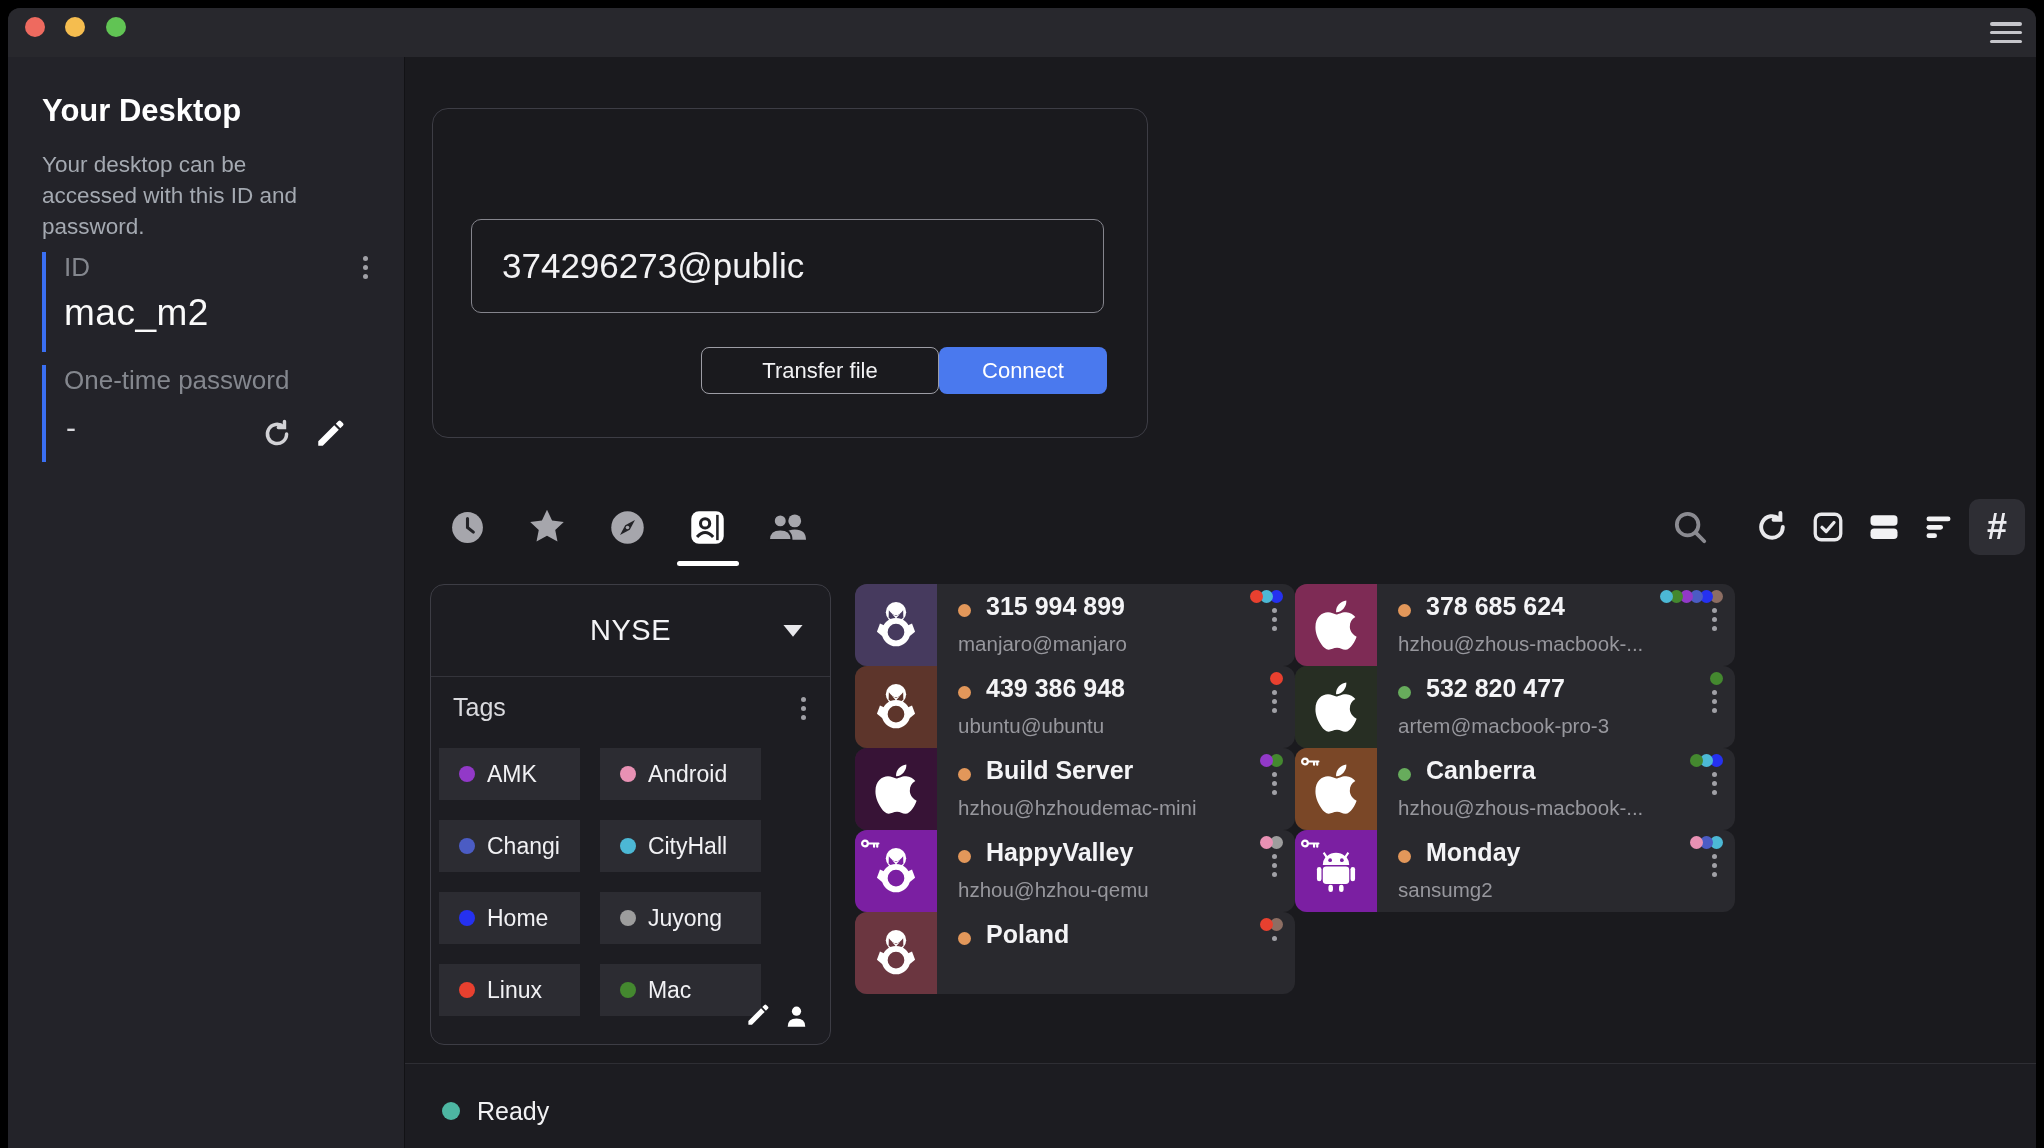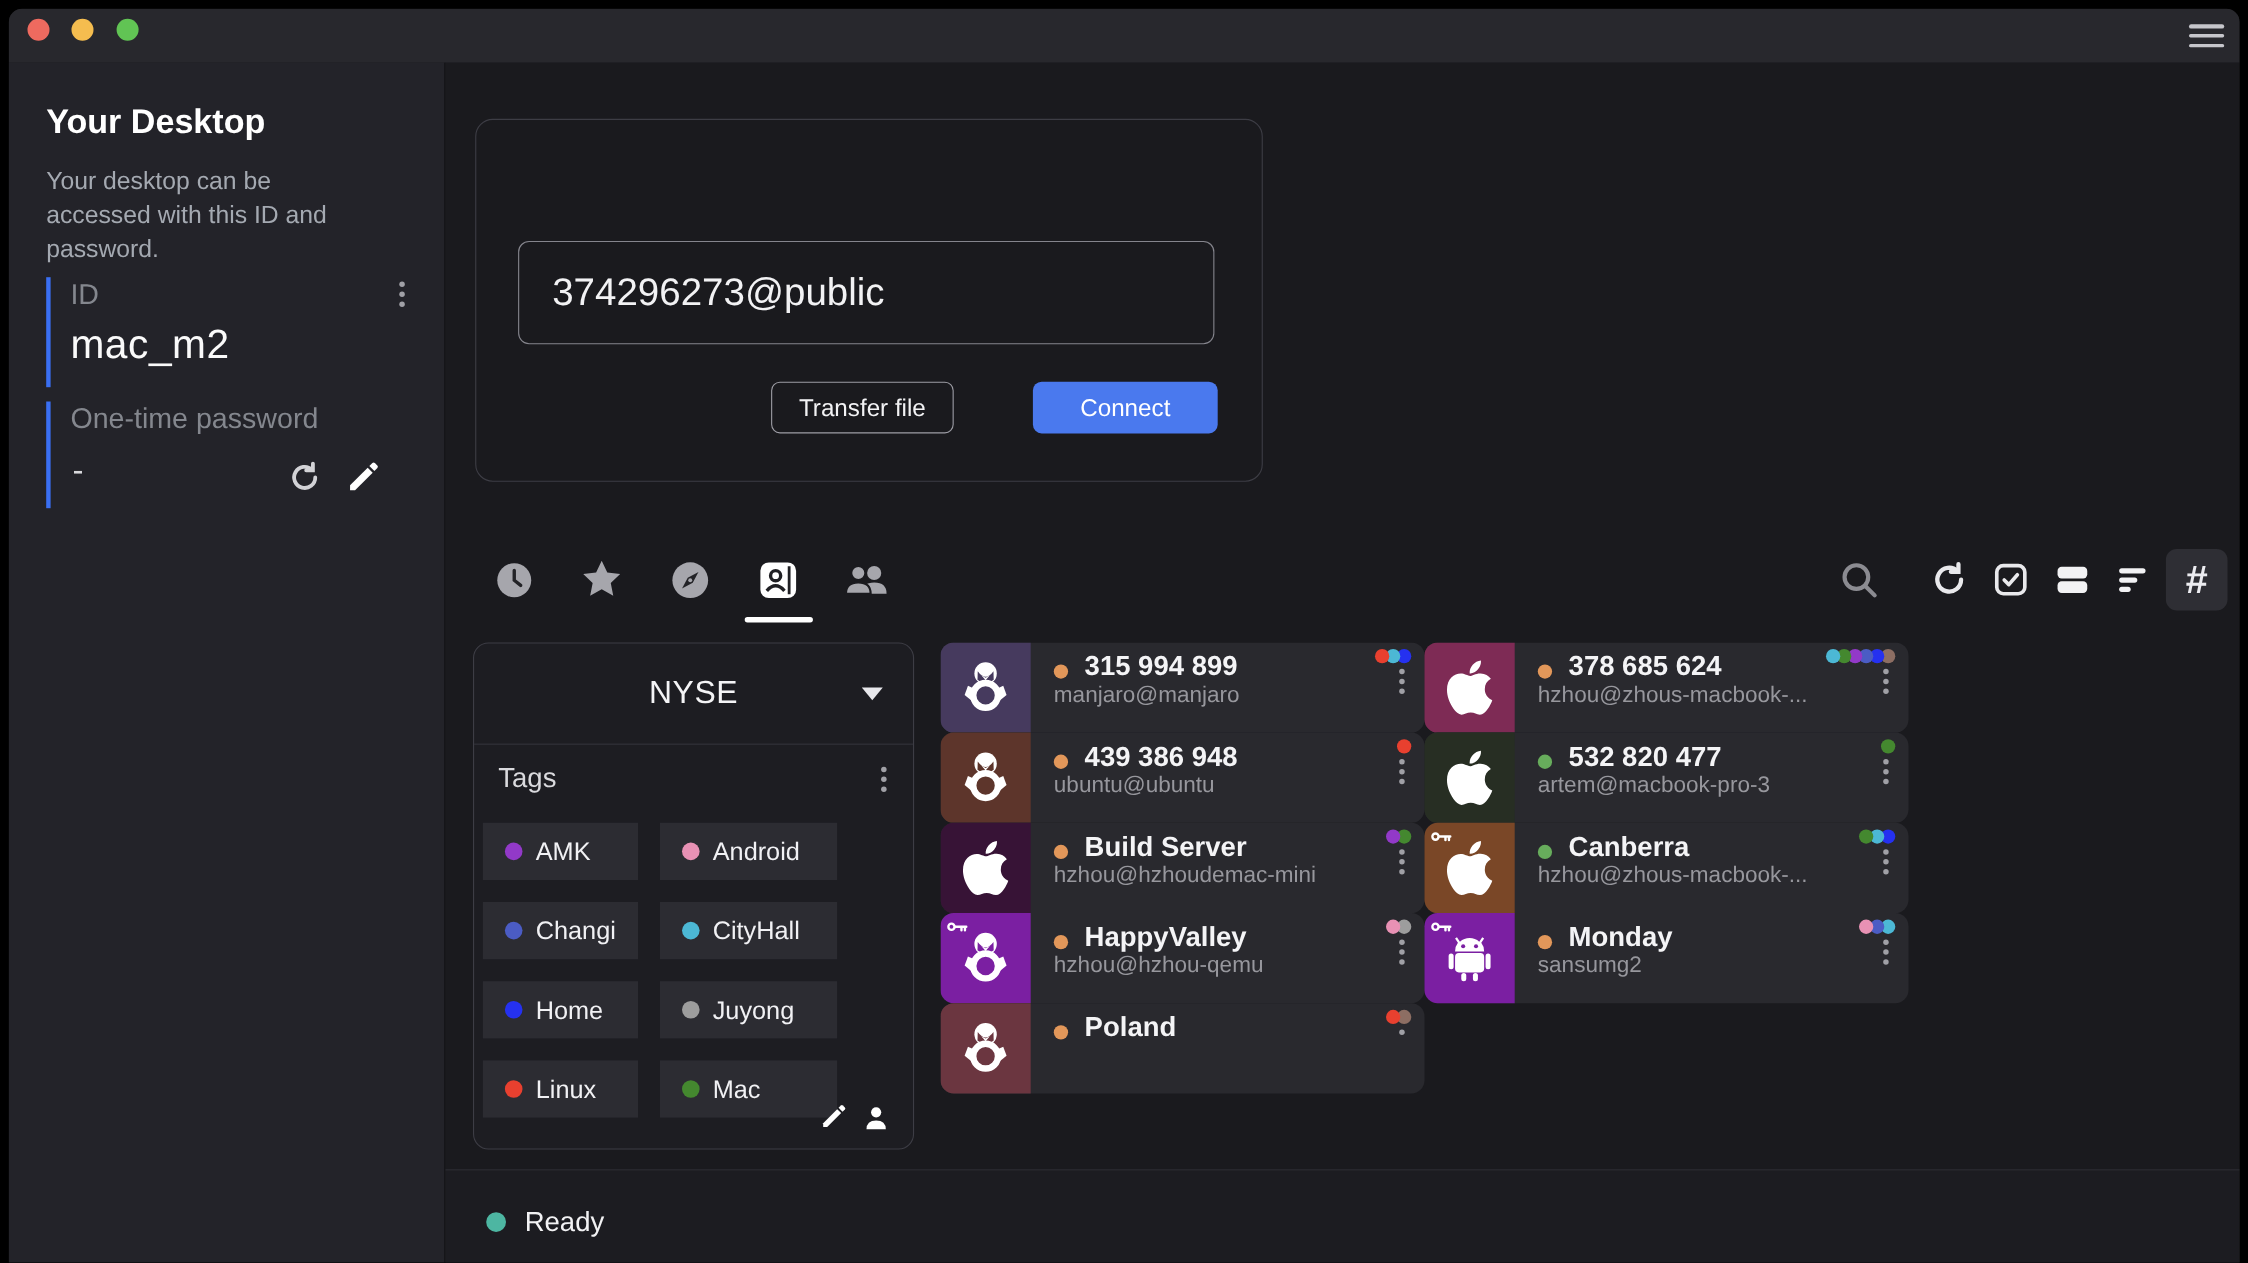--- a/index.html
+++ b/index.html
@@ -42,21 +42,21 @@
                   border:1.5px solid #3d3d45; border-radius:16px; }
   .cc-title-row { position:absolute; left:38px; top:30px; display:flex; align-items:center; gap:14px; }
   .cc-title { font-size:30px; font-weight:bold; color:#fff; }
   .help-circle { width:27px; height:27px; border-radius:50%; border:2.5px solid #84848b; color:#84848b;
                  font-size:17px; font-weight:bold; display:flex; align-items:center; justify-content:center; }
   .cc-input { position:absolute; left:38px; top:110px; width:633px; height:94px; background:transparent;
               border:1.5px solid #85858d; border-radius:10px; color:#f2f2f4; font-size:35px;
               padding-left:30px; font-family:inherit; outline:none; }
   .btn { position:absolute; top:238px; height:47px; border-radius:8px; font-size:22px; font-family:inherit;
          display:flex; align-items:center; justify-content:center; cursor:pointer; }
-  .btn-transfer { left:268px; width:166px; background:transparent; border:1.5px solid #9d9da5; color:#f2f2f4; }
+  .btn-transfer { left:268px; width:238px; background:transparent; border:1.5px solid #9d9da5; color:#f2f2f4; }
   .btn-connect { left:506px; width:168px; background:#4a79ee; border:none; color:#fff; }
 
   
   .tab { position:absolute; top:448px; width:44px; height:44px; display:flex; align-items:center; justify-content:center; }
   .tab svg { display:block; }
   .tab-underline { position:absolute; left:272px; top:504px; width:62px; height:4.5px; border-radius:3px; background:#fff; }
   .tool { position:absolute; top:448px; width:44px; height:44px; display:flex; align-items:center; justify-content:center; }
   .tool-active-box { position:absolute; left:1564px; top:442px; width:56px; height:56px; border-radius:10px;
                      background:#2e2e34; display:flex; align-items:center; justify-content:center; }
   .hash-glyph { font-size:36px; font-weight:bold; color:#ececf0; line-height:1; }
@@ -83,21 +83,21 @@
   
   .peers-clip { position:absolute; left:450px; top:527px; width:910px; height:459px; overflow:hidden; }
   .peers-grid { display:grid; grid-template-columns:440px 440px; grid-auto-rows:82px; }
   .peer-card { position:relative; background:#29292e; border-radius:12px; }
   .peer-icon { position:absolute; left:0; top:0; width:82px; height:82px; border-radius:12px 0 0 12px;
                display:flex; align-items:center; justify-content:center; }
   .peer-icon svg.os { width:52px; height:52px; }
   .key-badge { position:absolute; left:6px; top:5px; width:19px; height:11px; }
   .peer-status { position:absolute; left:103px; top:20px; width:13px; height:13px; border-radius:50%; }
   .peer-name { position:absolute; left:131px; top:8px; font-size:25px; font-weight:bold; color:#f4f4f6; white-space:nowrap; }
-  .peer-sub { position:absolute; left:103px; top:36px; font-size:20.5px; color:#97979d; white-space:nowrap;
+  .peer-sub { position:absolute; left:103px; top:48px; font-size:20.5px; color:#97979d; white-space:nowrap;
               max-width:290px; overflow:hidden; }
   .peer-kebab { position:absolute; right:18px; top:24px; }
   .peer-dots { position:absolute; right:12px; top:6px; display:flex; }
   .mini-dot { position:relative; width:13px; height:13px; border-radius:50%; flex:none; }
   .mini-dot + .mini-dot { margin-left:-3px; }
 
   
   .statusbar { position:absolute; left:0; right:0; top:1006px; bottom:0; background:#1c1c21; border-top:1px solid #2e2e34; }
   .status-dot { position:absolute; left:37px; top:38px; width:18px; height:18px; border-radius:50%; }
   .status-text { position:absolute; left:72px; top:33px; font-size:25px; color:#f2f2f4; }

